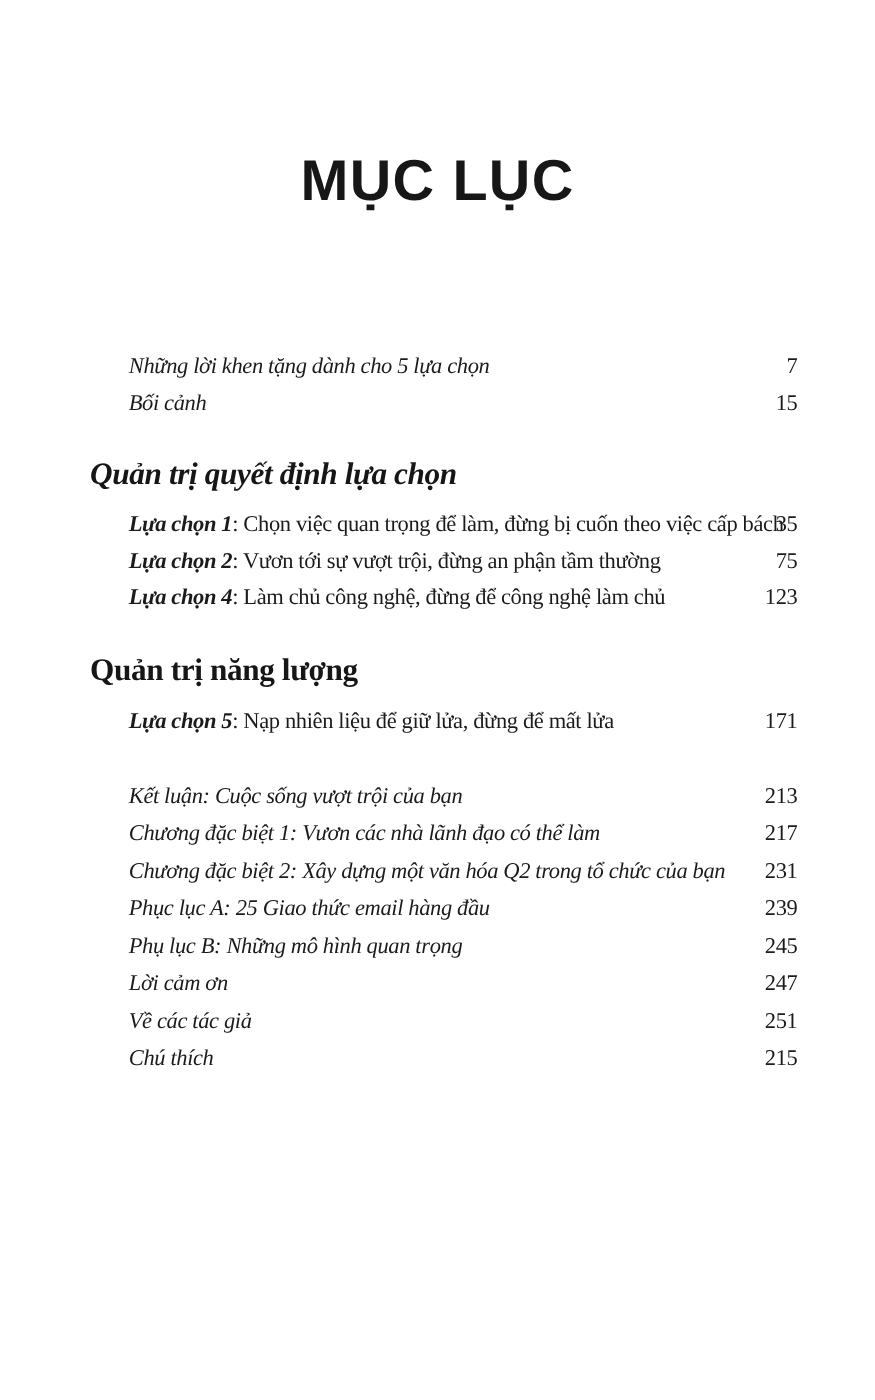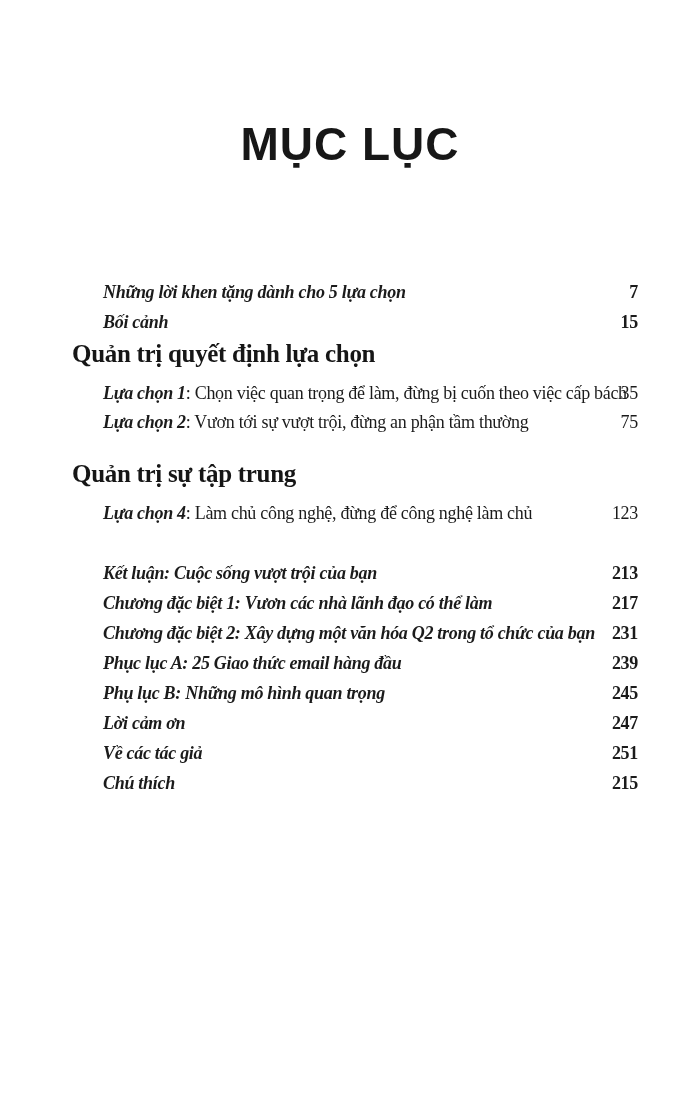--- a/index.html
+++ b/index.html
@@ -27,35 +27,35 @@
       font-size: 18px;
       letter-spacing: -0.3px;
     }
     .row {
       position: relative;
       padding-left: 31px;
       line-height: 30px;
       white-space: nowrap;
     }
     .item-row { line-height: 29px; }
-    .front .row, .back .row { font-style: italic; font-weight: bold; }
+    .front .row, .back .row { font-style: italic; }
     .num {
       position: absolute;
       right: 0;
       bottom: 0;
       font-style: normal;
     }
     .section-heading {
       margin: 0;
       font-size: 25px;
       font-weight: bold;
       line-height: 34px;
       color: #161616;
     }
-    .sec1 .section-heading { margin-bottom: 8px; }
+    .sec1 .section-heading { margin-top: 26px; margin-bottom: 8px; font-style: italic; }
     .sec2 .section-heading { margin-top: 20px; margin-bottom: 8px; }
     .sec3 .section-heading { margin-top: 28px; margin-bottom: 8px; }
     .choice { font-style: italic; font-weight: bold; margin-top: 24px; }
     .two-line { line-height: 22px; }
     .cont { padding-left: 72px; }
     .back { margin-top: 30px; }
   </style>
 </head>
 <body>
 
@@ -82,27 +82,33 @@
         <span><span class="choice">Lựa chọn 1</span><span>: Chọn việc quan trọng để làm, đừng bị cuốn theo việc cấp bách</span></span>
         <span class="num">35</span>
       </div>
       <div class="row item-row">
         <span><span class="choice">Lựa chọn 2</span><span>: Vươn tới sự vượt trội, đừng an phận tầm thường</span></span>
         <span class="num">75</span>
       </div>
     </section>
 
     <section class="sec2">
-      <h2 class="section-heading">Quản trị sự tập trung</h2>
       <div class="row item-row">
         <span><span class="choice">Lựa chọn 4</span><span>: Làm chủ công nghệ, đừng để công nghệ làm chủ</span></span>
         <span class="num">123</span>
       </div>
     </section>
 
+    <section class="sec3">
+      <h2 class="section-heading">Quản trị năng lượng</h2>
+      <div class="row item-row">
+        <span><span class="choice">Lựa chọn 5</span><span>: Nạp nhiên liệu để giữ lửa, đừng để mất lửa</span></span>
+        <span class="num">171</span>
+      </div>
+    </section>
 
     <div class="back">
       <div class="row">
         <span>Kết luận: Cuộc sống vượt trội của bạn</span>
         <span class="num">213</span>
       </div>
       <div class="row">
         <span>Chương đặc biệt 1: Vươn các nhà lãnh đạo có thể làm</span>
         <span class="num">217</span>
       </div>

